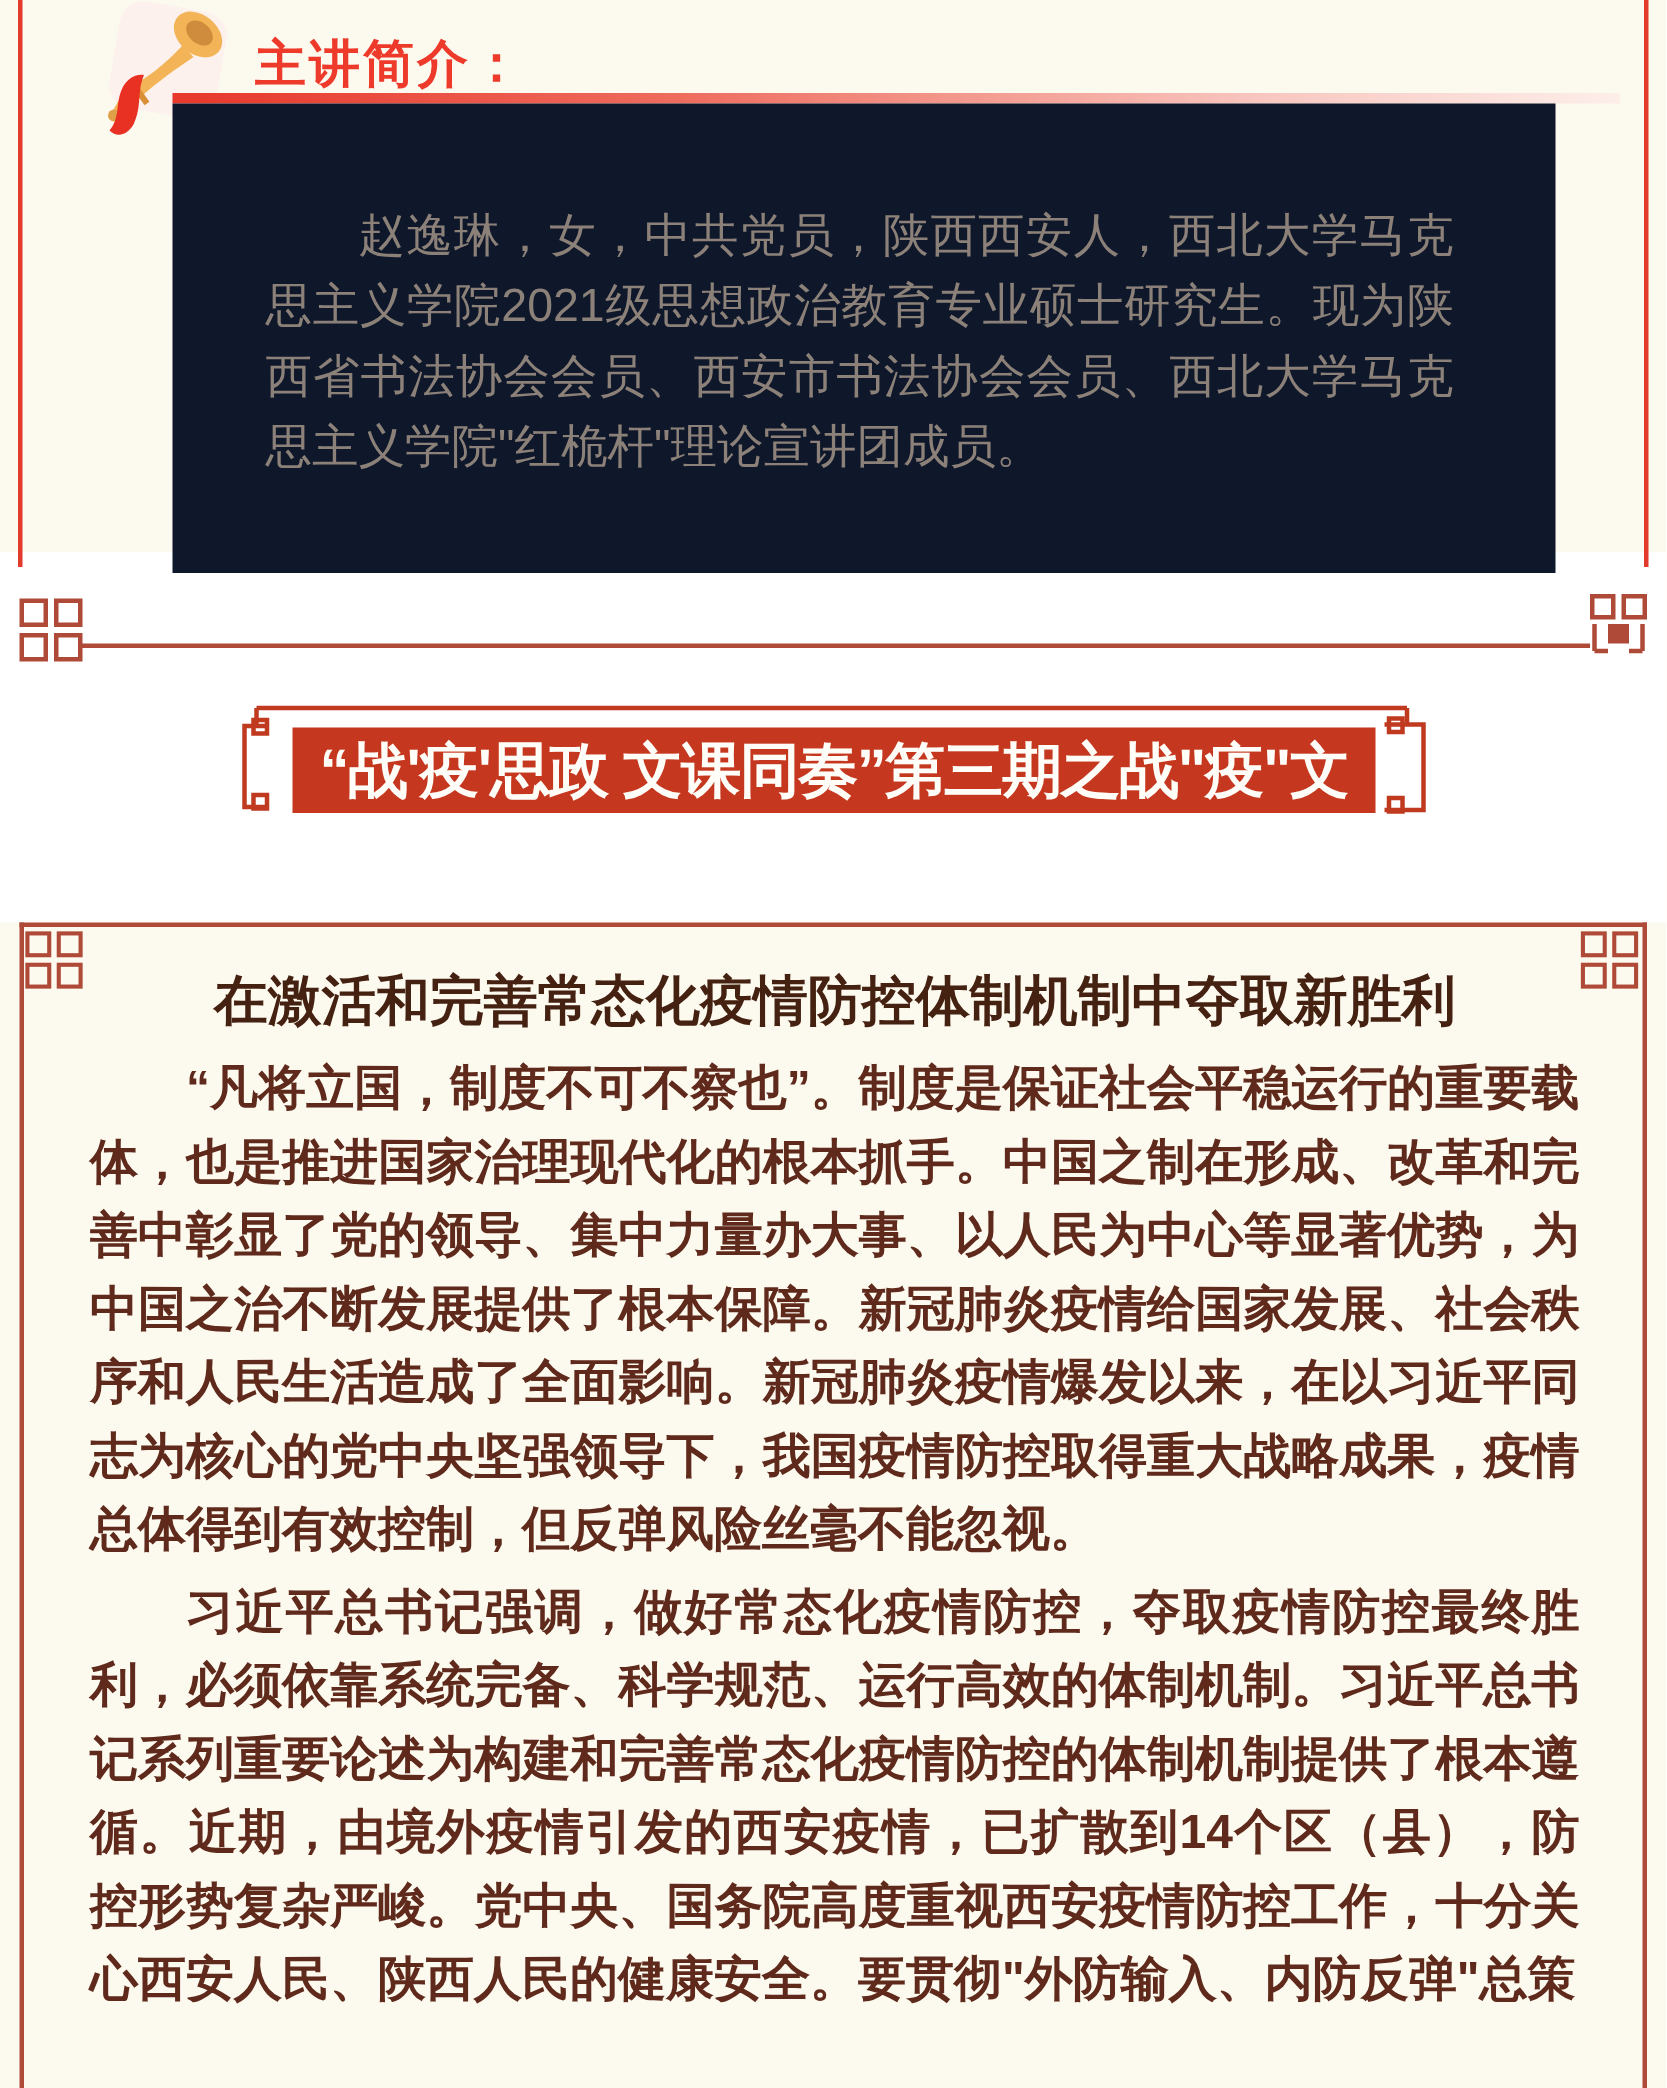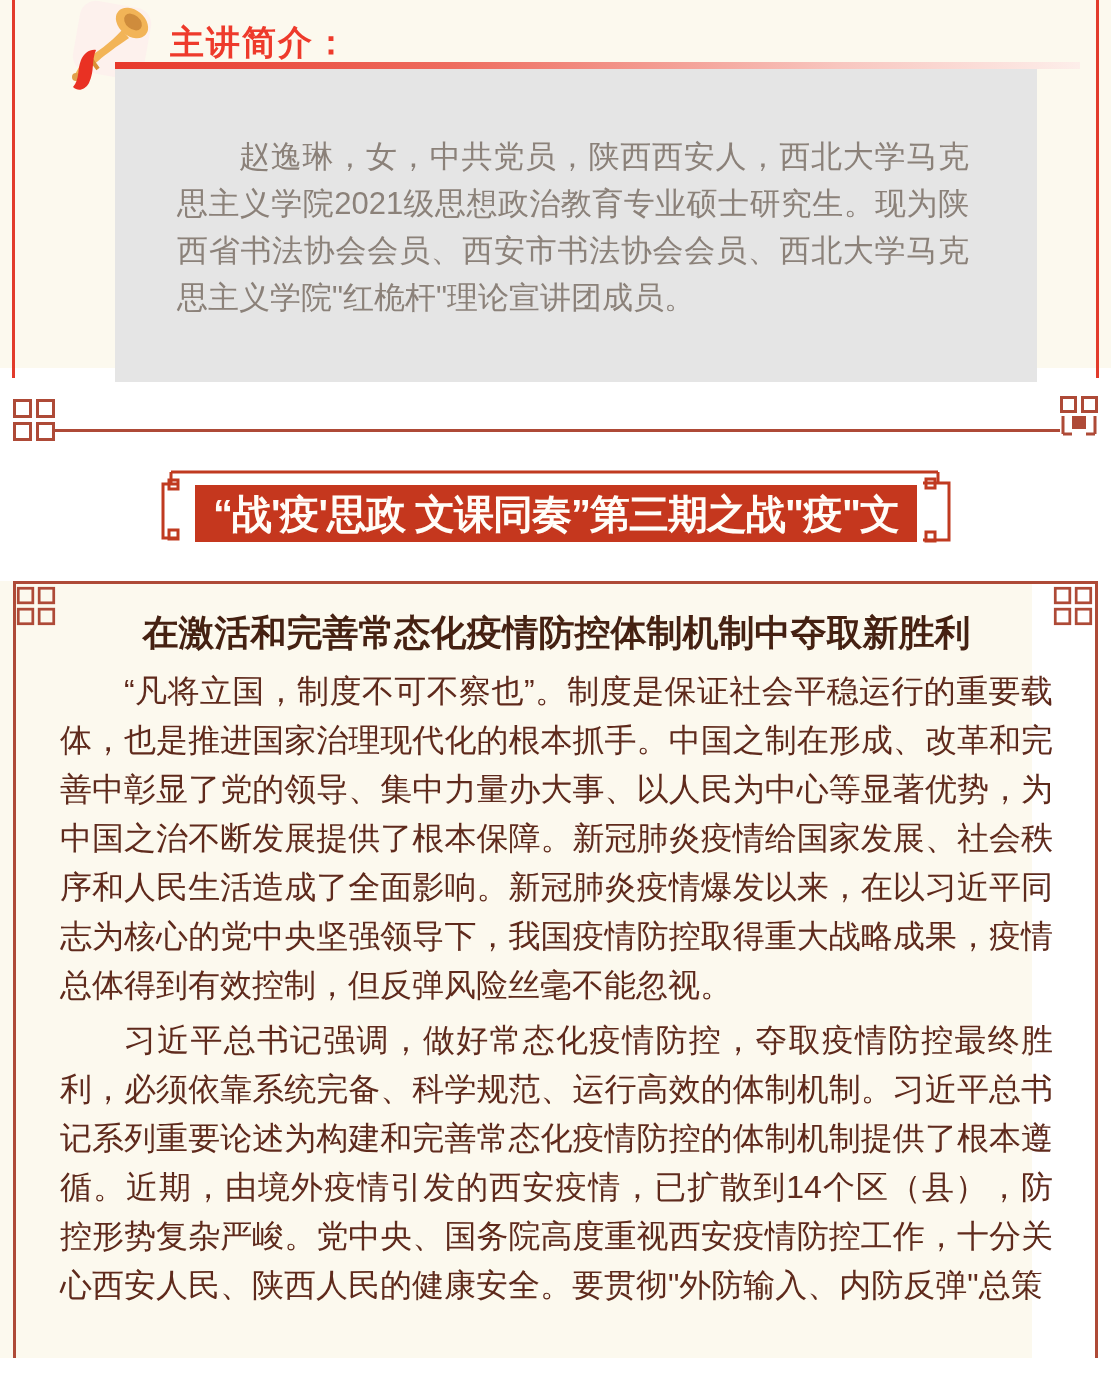--- a/index.html
+++ b/index.html
@@ -15,54 +15,54 @@
   .vline-red.r{left:1096px;}
   .trumpet{position:absolute;left:52px;top:0;}
   .intro-heading{
     position:absolute;left:170px;top:20px;margin:0;
     font-size:34px;font-weight:700;color:#ee3a2b;letter-spacing:2px;
   }
   .intro-underline{
     position:absolute;left:115px;top:62px;width:965px;height:7px;
     background:linear-gradient(90deg,#e7382b 0%,#ee6c5e 35%,#f8c6bf 75%,#fdeeea 100%);
   }
-  .bio-box{position:absolute;left:115px;top:69px;width:922px;height:313px;background:#e5e5e5;}
+  .bio-box{position:absolute;left:115px;top:69px;width:922px;height:313px;background:#0f172a;}
   .bio-text{
     margin:0;padding:64px 68px 0 62px;
     font-size:31px;line-height:47px;color:#8b8179;
     text-indent:2em;text-align:justify;
   }
   .h-maroon{position:absolute;height:3px;background:#ae4a37;}
   .intro-bline{left:54px;top:429px;width:1006px;}
   .orn{position:absolute;}
   
   .banner-frame{position:absolute;left:155px;top:464px;}
   .banner{
     position:absolute;left:195px;top:485px;width:722px;height:57px;
     background:#c5371e;color:#fffdf8;
     font-size:40px;font-weight:700;line-height:58px;text-align:center;
     letter-spacing:-1px;white-space:nowrap;
   }
   
-  .article{position:absolute;left:0;top:581px;width:1032px;height:777px;background:#fcf9ee;}
+  .article{position:absolute;left:0;top:615px;width:1111px;height:777px;background:#fcf9ee;}
   .article .topline{left:13px;top:0;width:1085px;}
   .vline-maroon{position:absolute;top:0;width:3px;height:777px;background:#ae4a37;}
   .vline-maroon.l{left:13px;}
   .vline-maroon.r{left:1095px;}
   .article-content{position:absolute;left:60px;top:30px;width:993px;}
   .article-title{
     margin:0 0 12px 0;font-size:36px;line-height:44px;font-weight:700;
     color:#452112;text-align:center;
   }
   .article-author{
     margin:0 0 10px 0;font-size:31px;line-height:40px;font-weight:700;
     color:#452112;text-align:center;
   }
   .article-content p{
-    margin:0;font-size:32px;line-height:49px;font-weight:400;
+    margin:0;font-size:32px;line-height:49px;font-weight:700;
     color:#5f2a1c;text-indent:2em;text-align:justify;
   }
   .article-content p + p{margin-top:6px;}
 </style>
 </head>
 <body>
 
 <div class="page">
 
   <section class="intro">

